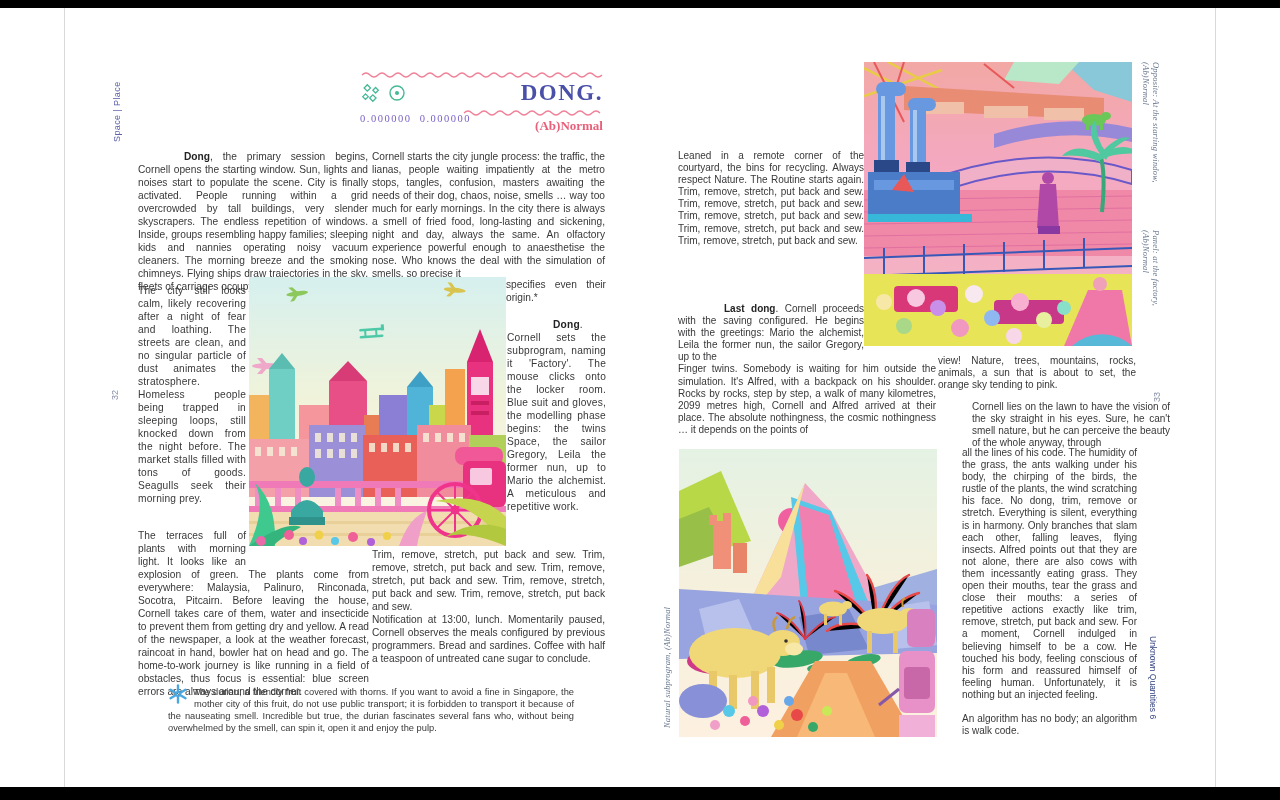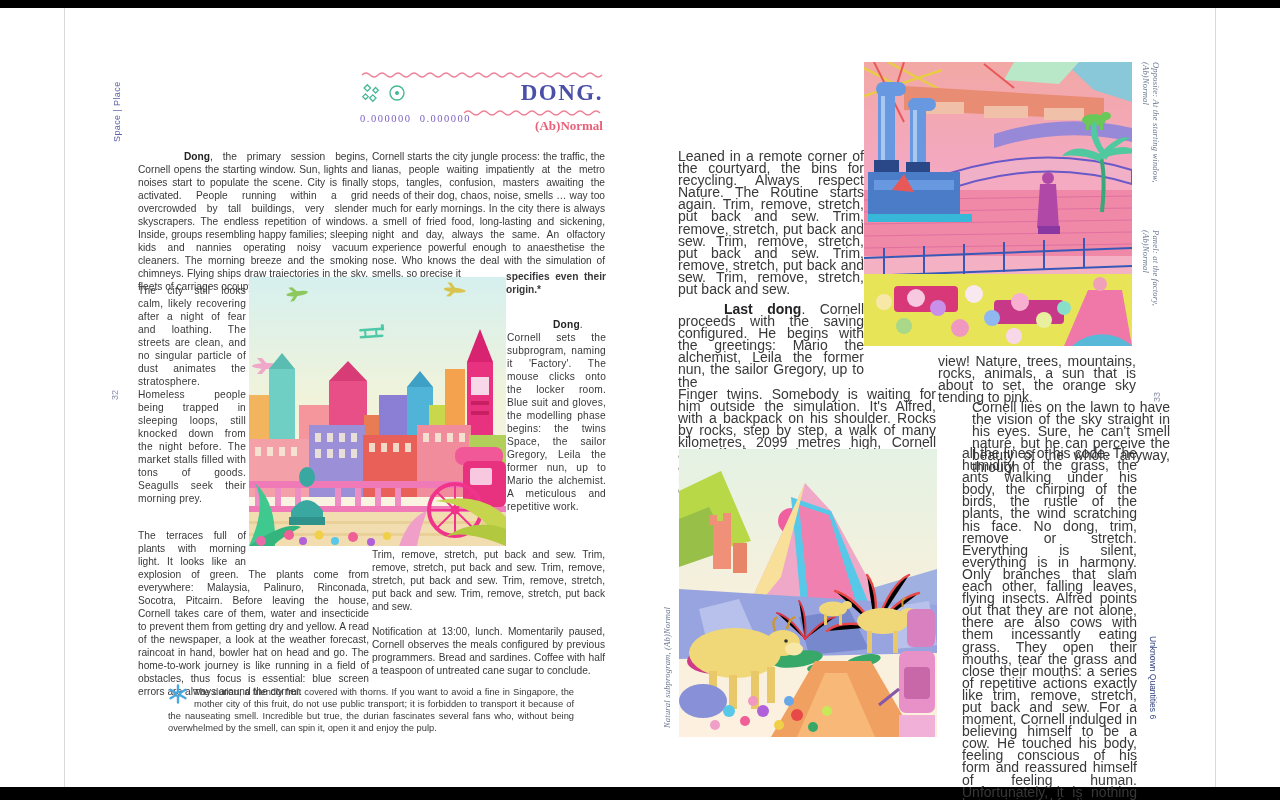--- a/index.html
+++ b/index.html
@@ -6,21 +6,21 @@
   .stage{position:relative;width:1280px;height:800px;background:#ffffff;overflow:hidden;
          font-family:"Liberation Sans",sans-serif;color:#38383a;}
   .bar{position:absolute;left:0;width:1280px;background:#000;}
   .bar.top{top:0;height:8px;}
   .bar.bottom{top:787px;height:13px;}
   .edge{position:absolute;top:8px;height:779px;width:1px;background:#d9d9d9;}
   .edge.left{left:64px;} .edge.right{left:1215px;}
 
   .abs{position:absolute;}
   .body-lg{font-size:10.2px;line-height:13px;text-align:justify;}
-  .body-sm{font-size:14px;line-height:12.1px;text-align:justify;}
+  .body-sm{font-size:10px;line-height:12.1px;text-align:justify;}
   .body-lg strong,.body-sm strong{font-weight:bold;color:#232325;padding-left:46px;}
   p{margin:0;}
 
   .vert-up{writing-mode:vertical-rl;transform:rotate(180deg);}
   .vert-down{writing-mode:vertical-rl;}
   .spine-label{font-size:9px;color:#5a5fa8;letter-spacing:.4px;}
   .page-num{font-size:9px;color:#8890a8;}
   .caption{font-family:"Liberation Serif",serif;font-style:italic;font-size:8.5px;
            color:#687890;letter-spacing:.2px;}
   .uq-label{font-size:8.5px;color:#2f3f7f;}
@@ -83,27 +83,27 @@
   <p class="abs body-lg" style="left:138px;top:150px;width:230px;"><strong>Dong</strong><span>, the primary session begins, Cornell opens the starting window. Sun, lights and noises start to populate the scene. City is finally activated. People running within a grid overcrowded by tall buildings, very slender skyscrapers. The endless repetition of windows. Inside, groups resembling happy families; sleeping kids and nannies operating noisy vacuum cleaners. The morning breeze and the smoking chimneys. Flying ships draw trajectories in the sky, fleets of carriages occupy the streets.</span></p>
 
   <p class="abs body-lg" style="left:138px;top:284px;width:108px;letter-spacing:.2px;">The city still looks calm, likely recovering after a night of fear and loathing. The streets are clean, and no singular particle of dust animates the stratosphere. Homeless people being trapped in sleeping loops, still knocked down from the night before. The market stalls filled with tons of goods. Seagulls seek their morning prey.</p>
 
   <div class="abs body-lg" style="left:138px;top:529px;width:231px;">
     <span class="float-spacer"></span>
     <span>The terraces full of plants with morning light. It looks like an explosion of green. The plants come from everywhere: Malaysia, Palinuro, Rinconada, Socotra, Pitcairn. Before leaving the house, Cornell takes care of them, water and insecticide to prevent them from getting dry and yellow. A read of the newspaper, a look at the weather forecast, raincoat in hand, bowler hat on head and go. The home-to-work journey is like running in a field of obstacles, thus focus is essential: blue screen errors are always around the corner.</span>
   </div>
 
   <p class="abs body-lg" style="left:372px;top:150px;width:233px;">Cornell starts the city jungle process: the traffic, the lianas, people waiting impatiently at the metro stops, tangles, confusion, masters awaiting the needs of their dog, chaos, noise, smells … way too much for early mornings. In the city there is always a smell of fried food, long-lasting and sickening, night and day, always the same. An olfactory experience powerful enough to anaesthetise the nose. Who knows the deal with the simulation of smells, so precise it</p>
-  <p class="abs tail-block" style="left:506px;top:270px;width:100px;font-weight:bold;">specifies even their origin.*</p>
+  <p class="abs tail-block" style="left:506px;top:278px;width:100px;">specifies even their origin.*</p>
 
   <p class="abs body-lg" style="left:507px;top:318px;width:99px;letter-spacing:.2px;"><strong>Dong</strong><span>. Cornell sets the subprogram, naming it 'Factory'. The mouse clicks onto the locker room. Blue suit and gloves, the modelling phase begins: the twins Space, the sailor Gregory, Leila the former nun, up to Mario the alchemist. A meticulous and repetitive work.</span></p>
 
   <div class="abs" style="left:372px;top:548px;width:233px;">
     <p class="body-lg">Trim, remove, stretch, put back and sew. Trim, remove, stretch, put back and sew. Trim, remove, stretch, put back and sew. Trim, remove, stretch, put back and sew. Trim, remove, stretch, put back and sew.</p>
-    <p class="body-lg" style="margin-top:12px;">Notification at 13:00, lunch. Momentarily paused, Cornell observes the meals configured by previous programmers. Bread and sardines. Coffee with half a teaspoon of untreated cane sugar to conclude.</p>
+    <p class="body-lg" style="margin-top:0;">Notification at 13:00, lunch. Momentarily paused, Cornell observes the meals configured by previous programmers. Bread and sardines. Coffee with half a teaspoon of untreated cane sugar to conclude.</p>
   </div>
 
   <div class="abs footnote" style="left:168px;top:686px;width:406px;">
     <svg class="fn-icon" viewBox="0 0 20 20">
       <g stroke="#49a8e0" stroke-width="2.4" stroke-linecap="round" fill="none">
         <path d="M10 1.5 V8"></path>
           <path d="M10 12 V18.5"></path>
         <path d="M2.5 5.8 L8 9"></path>
           <path d="M12 11 L17.5 14.2"></path>
         <path d="M17.5 5.8 L12 9"></path>

